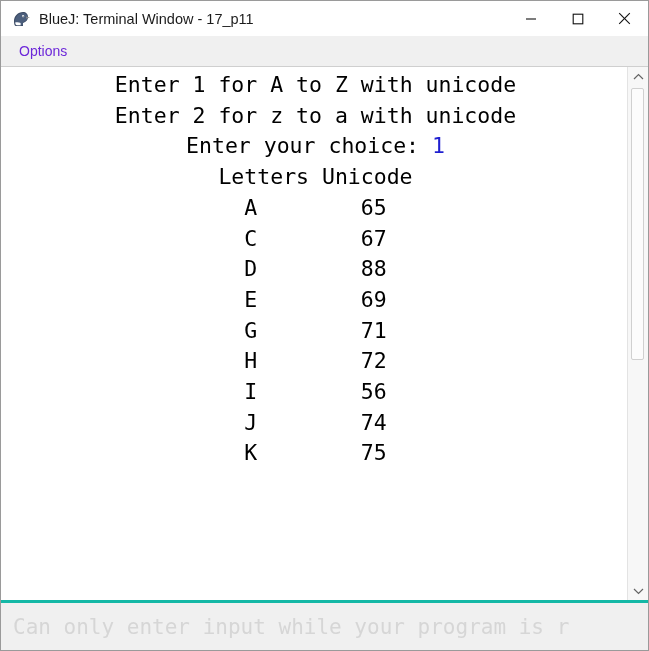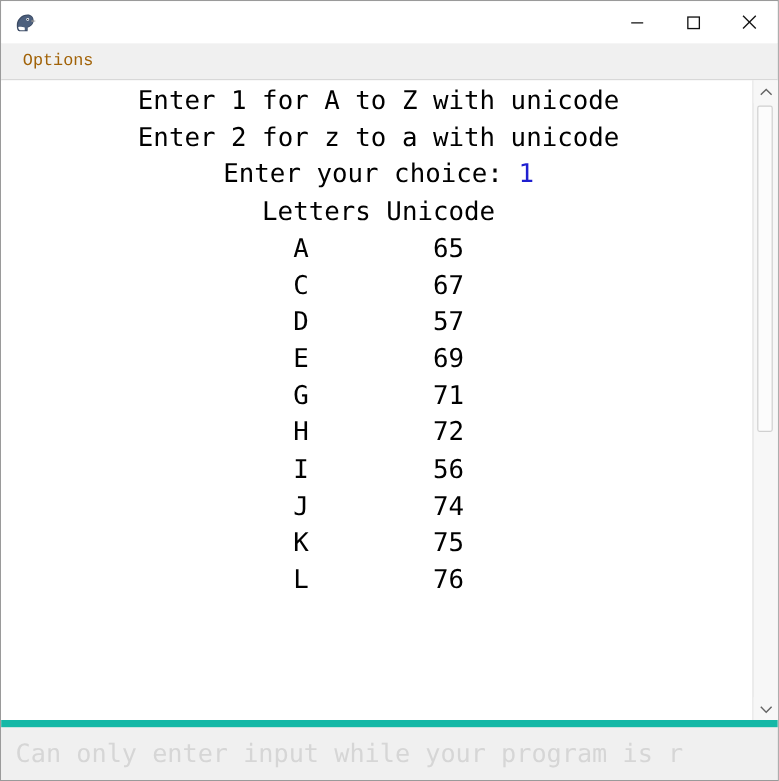--- a/index.html
+++ b/index.html
@@ -75,23 +75,23 @@
   #menubar {
     height: 30px;
     min-height: 30px;
     background: #f0f0f0;
     display: flex;
     align-items: center;
     padding-left: 8px;
     box-sizing: border-box;
   }
   .menu-item {
-    font-family: Liberation Mono, monospace;
+    font-family: Liberation Sans, sans-serif;
     font-size: 14px;
-    color: #a16207;
+    color: #6d28d9;
     padding: 4px 10px 5px 10px;
     cursor: default;
     white-space: nowrap;
   }
 
   
   #terminal-wrap {
     flex: 1 1 auto;
     position: relative;
     display: flex;
@@ -155,21 +155,21 @@
     border-radius: 2px;
     box-sizing: border-box;
     cursor: default;
   }
 
   
   #statusbar {
     height: 50px;
     min-height: 50px;
     background: #f0f0f0;
-    border-top: 6px solid #14b8a6;
+    border-top: 3px solid #14b8a6;
     display: flex;
     align-items: center;
     box-sizing: border-box;
     padding-left: 12px;
   }
   #status-text {
     font-family: "DejaVu Sans Mono", monospace;
     font-size: 21px;
     color: #d6d6d6;
     white-space: pre;
@@ -185,20 +185,21 @@
 
   <div id="titlebar">
     <svg id="app-icon" viewBox="0 0 20 20">
       <path d="M3 12 C3 7, 7 3, 12 3 C15 3, 17 5, 17 8 C17 11, 15 13, 12 14 L12 17 L5 17 C3.6 17, 3 15, 3 12 Z" fill="#3b4a63"></path>
       <path d="M12 4 C15 4, 16.5 6, 16.5 8.3 C16.5 10.8, 14.5 12.6, 11.8 13.4 L11.8 16.2 L6 16.2 C4.6 16.2, 4 14.6, 4 12.2 C4 8.5, 7.2 4, 12 4 Z" fill="#4c5f7d"></path>
       <path d="M4.2 13.6 C5.6 13.2, 8 13.2, 9.6 14 L9.6 16.2 L6 16.2 C4.9 16.2, 4.3 15.2, 4.2 13.6 Z" fill="#ffffff"></path>
       <circle cx="12.1" cy="7.2" r="1.15" fill="#ffffff"></circle>
       <circle cx="12.1" cy="7.2" r="0.55" fill="#15202e"></circle>
       <path d="M15.2 7.6 L19 8.6 L15.2 9.6 Z" fill="#8d8d8d"></path>
     </svg>
+    <span id="title-text">BlueJ: Terminal Window - 17_p11</span>
 
     <div id="win-controls">
       <button class="winbtn">
         <svg width="12" height="12" viewBox="0 0 12 12">
           <line x1="1" y1="6" x2="11" y2="6" stroke="#111111" stroke-width="1.1"></line>
         </svg>
       </button>
       <button class="winbtn">
         <svg width="12" height="12" viewBox="0 0 12 12">
           <rect x="1.2" y="1.2" width="9.6" height="9.6" fill="none" stroke="#111111" stroke-width="1.1"></rect>
@@ -218,28 +219,27 @@
   </div>
 
   <div id="terminal-wrap">
     <div id="terminal">
         <div class="tline"><span>Enter 1 for A to Z with unicode</span></div>
         <div class="tline"><span>Enter 2 for z to a with unicode</span></div>
         <div class="tline"><span>Enter your choice: </span><span class="inp">1</span></div>
         <div class="tline"><span>Letters Unicode</span></div>
         <div class="tline"><span>A        65</span></div>
         <div class="tline"><span>C        67</span></div>
-        <div class="tline"><span>D        57</span></div>
+        <div class="tline"><span>D        88</span></div>
         <div class="tline"><span>E        69</span></div>
         <div class="tline"><span>G        71</span></div>
         <div class="tline"><span>H        72</span></div>
         <div class="tline"><span>I        56</span></div>
         <div class="tline"><span>J        74</span></div>
         <div class="tline"><span>K        75</span></div>
-        <div class="tline"><span>L        76</span></div>
       </div>
 
     <div id="vscroll">
       <div class="sb-arrow">
         <svg width="11" height="8" viewBox="0 0 11 8">
           <polyline points="1,6 5.5,1.5 10,6" fill="none" stroke="#646464" stroke-width="1.2"></polyline>
         </svg>
       </div>
       <div id="sb-track">
         <div id="sb-thumb" style="top: 2px; height: 272px;"></div>

